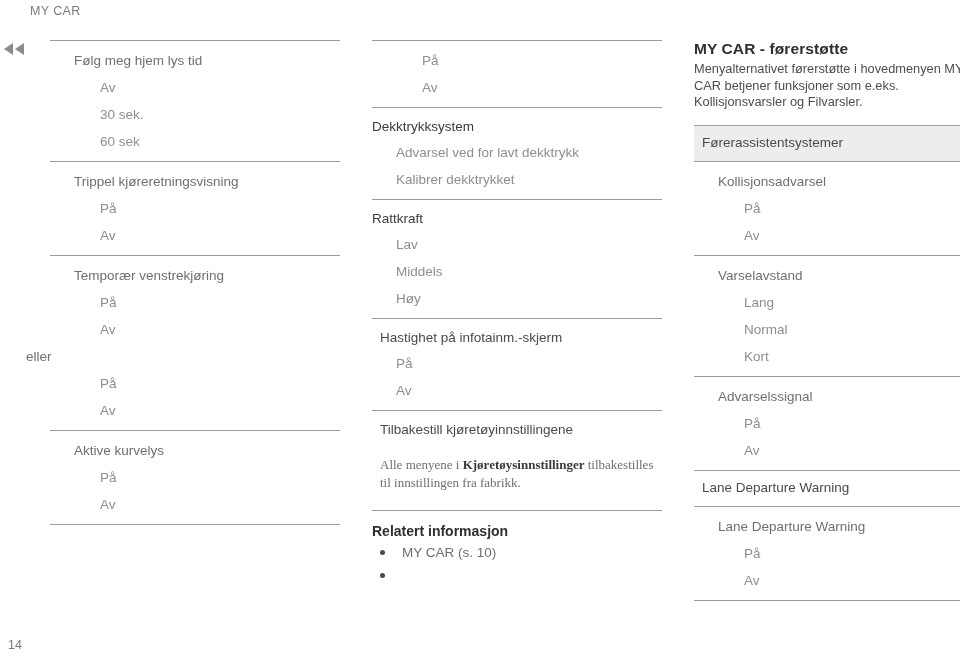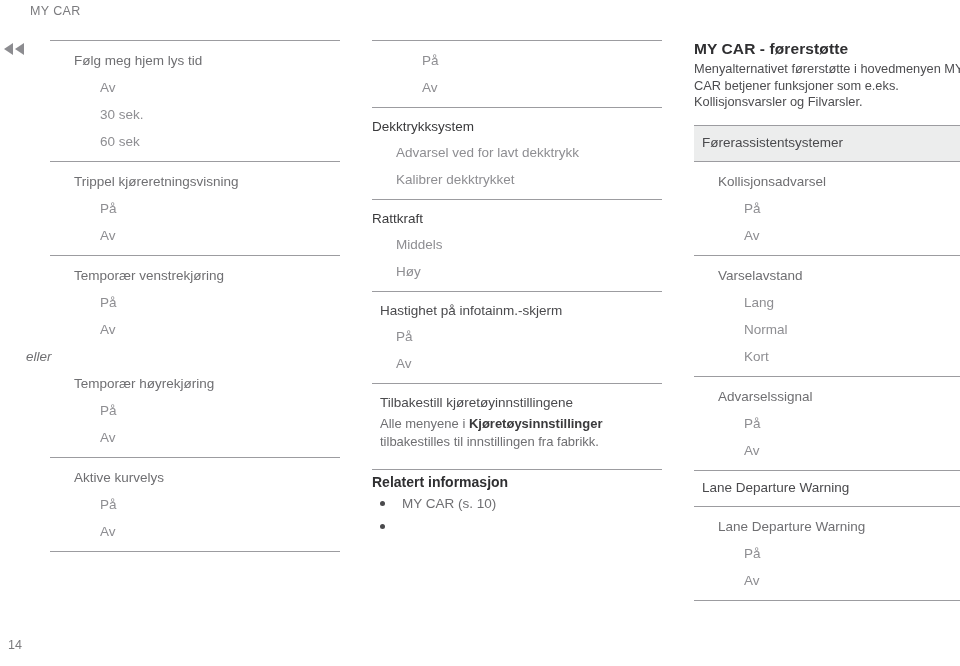--- a/index.html
+++ b/index.html
@@ -122,21 +122,20 @@
     white-space: nowrap;
   }
 
   
   .connector {
     font-size: 13.5px;
     line-height: 27px;
     color: #6f6f72;
     padding-left: 0px;
     margin-left: -24px;
-    font-style: italic;
   }
 
   
   .art-title {
     font-size: 15.5px;
     font-weight: bold;
     color: #2f2f31;
     letter-spacing: 0.1px;
     margin: 0 0 3px 0;
   }
@@ -148,27 +147,28 @@
     max-width: 282px;
   }
 
   
   .desc {
     font-size: 13px;
     line-height: 17.5px;
     color: #6f6f72;
     padding-left: 8px;
     max-width: 278px;
-    margin-top: 0;
+    margin-top: 14px;
+    font-family: Liberation Serif, serif;
   }
   .desc b { color: #3a3a3c; font-weight: bold; }
 
   
   .related {
-    margin-top: 4px;
+    margin-top: 12px;
   }
   .related-title {
     font-size: 14px;
     font-weight: bold;
     color: #2f2f31;
     margin: 0 0 2px 0;
     padding-left: 0px;
   }
   .related ul {
     list-style: none;
@@ -231,21 +231,20 @@
         <div class="lvl1">Trippel kjøreretningsvisning</div>
         <div class="lvl2">På</div>
         <div class="lvl2">Av</div>
       </div>
 
       <div class="block">
         <div class="lvl1">Temporær venstrekjøring</div>
         <div class="lvl2">På</div>
         <div class="lvl2">Av</div>
         <div class="lvl1 connector">eller</div>
-        <div class="lvl1">Temporær høyrekjøring</div>
         <div class="lvl2">På</div>
         <div class="lvl2">Av</div>
       </div>
 
       <div class="block last">
         <div class="lvl1">Aktive kurvelys</div>
         <div class="lvl2">På</div>
         <div class="lvl2">Av</div>
       </div>
 
@@ -259,20 +258,21 @@
       </div>
 
       <div class="block">
         <div class="head">Dekktrykksystem</div>
         <div class="note-l1">Advarsel ved for lavt dekktrykk</div>
         <div class="note-l1">Kalibrer dekktrykket</div>
       </div>
 
       <div class="block">
         <div class="head">Rattkraft</div>
+        <div class="note-l1">Lav</div>
         <div class="note-l1">Middels</div>
         <div class="note-l1">Høy</div>
       </div>
 
       <div class="block">
         <div class="head-plain">Hastighet på infotainm.-skjerm</div>
         <div class="note-l1">På</div>
         <div class="note-l1">Av</div>
       </div>
 

